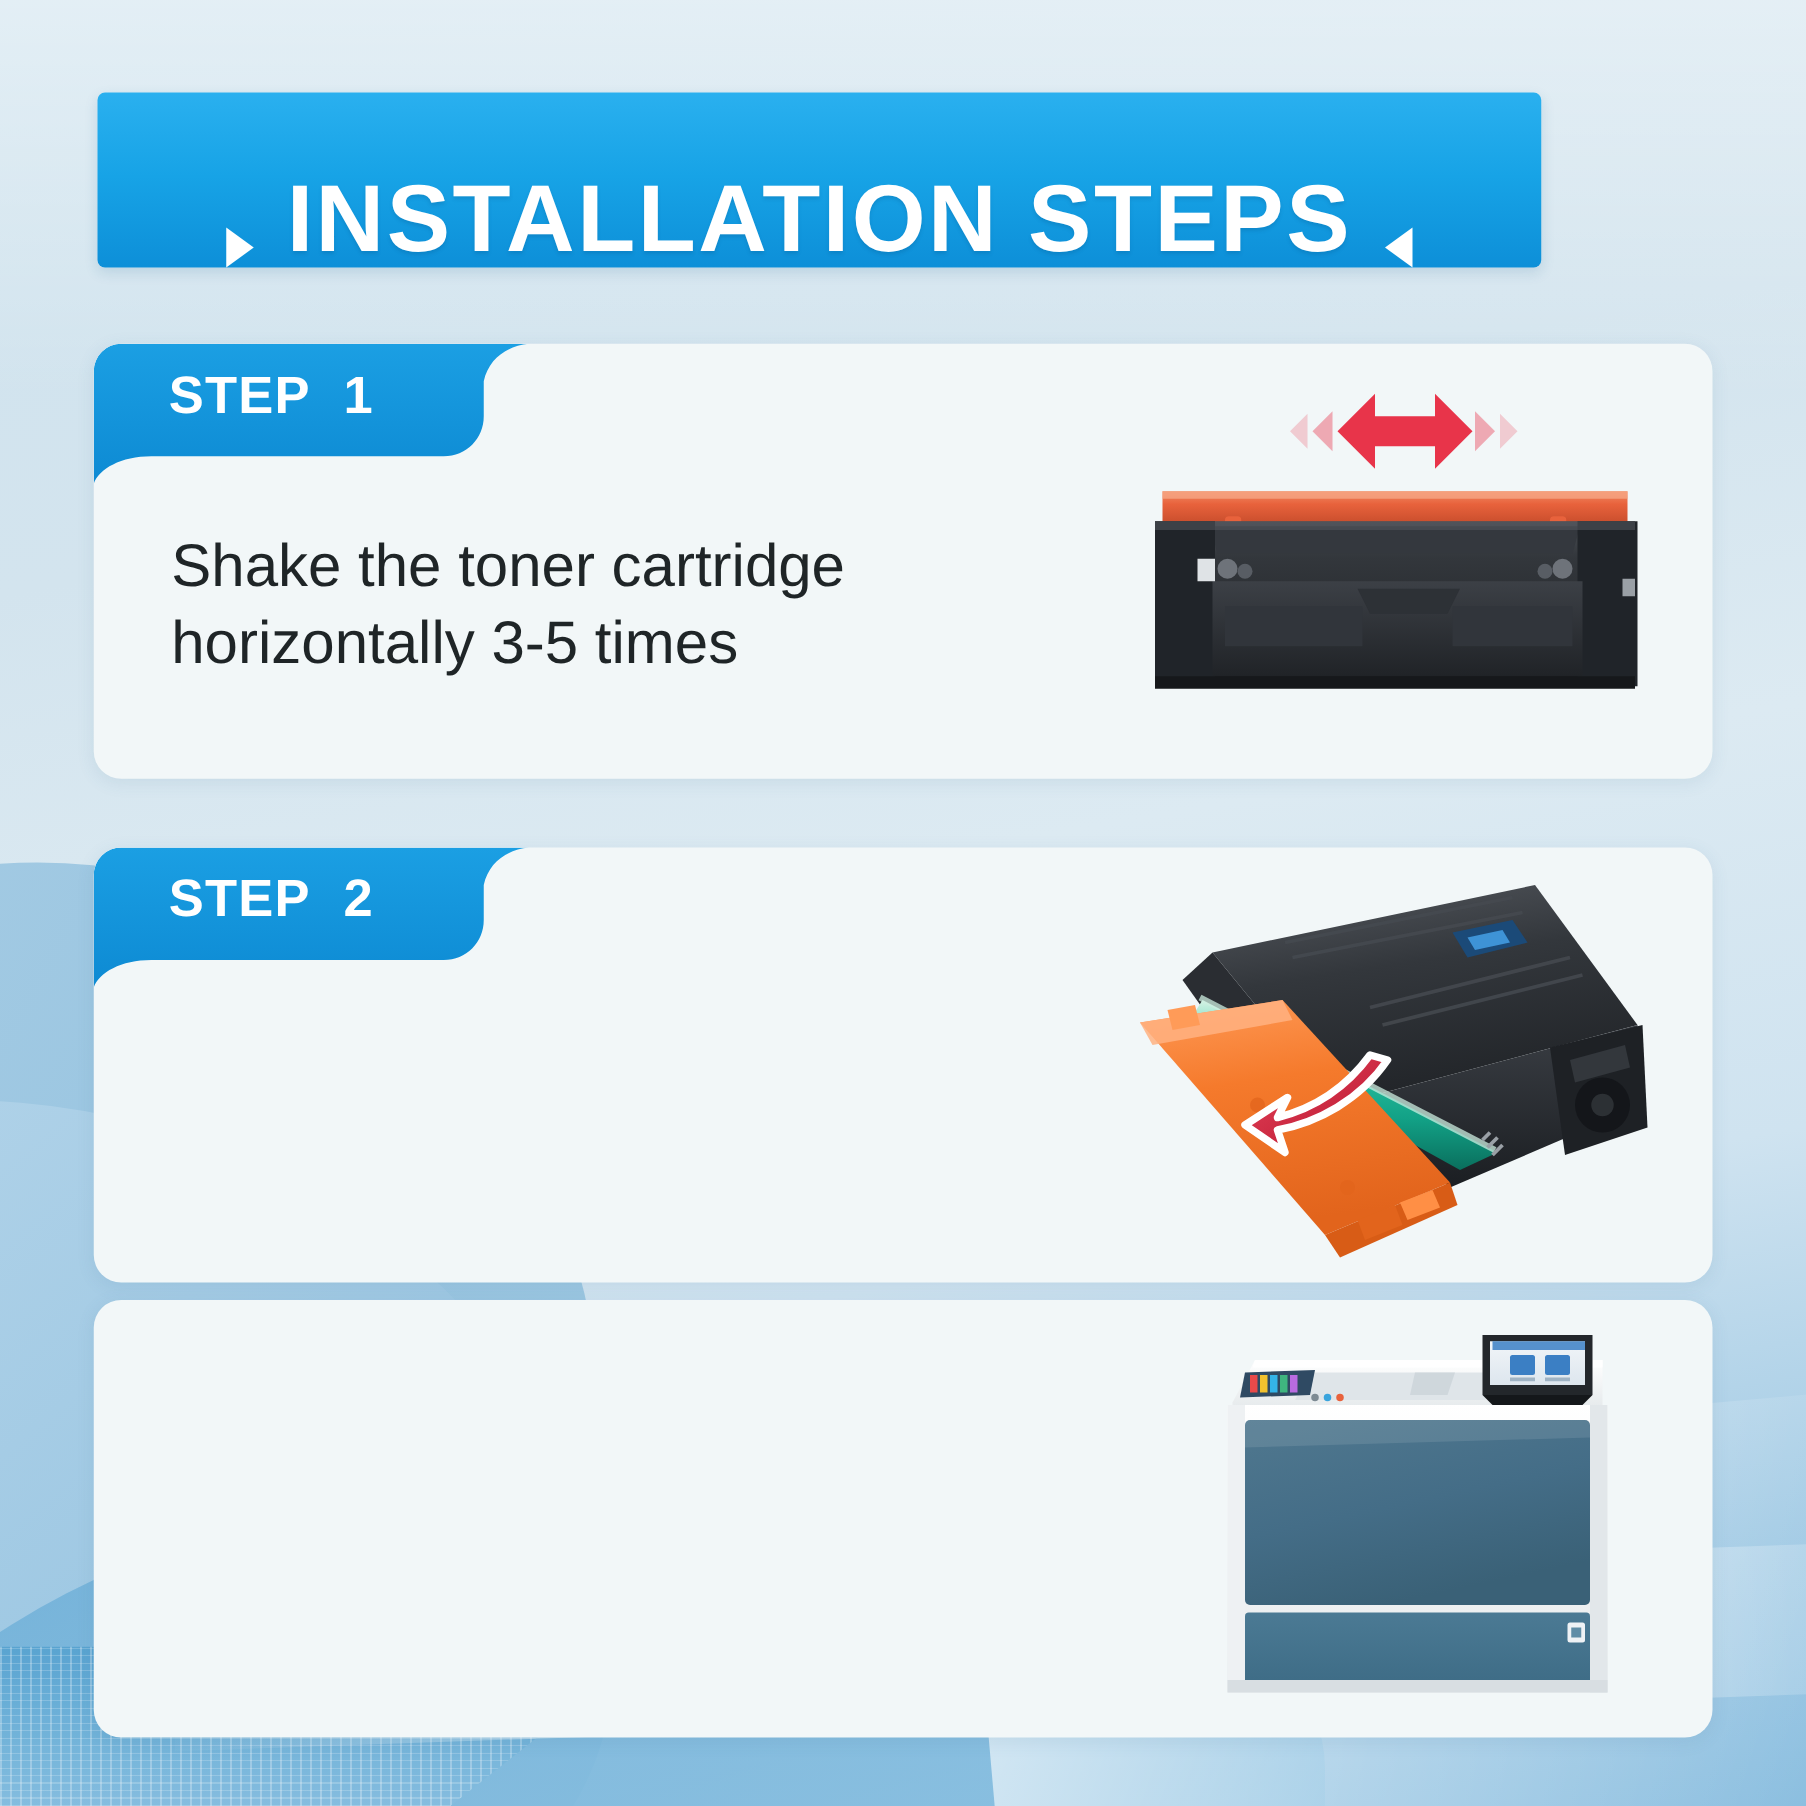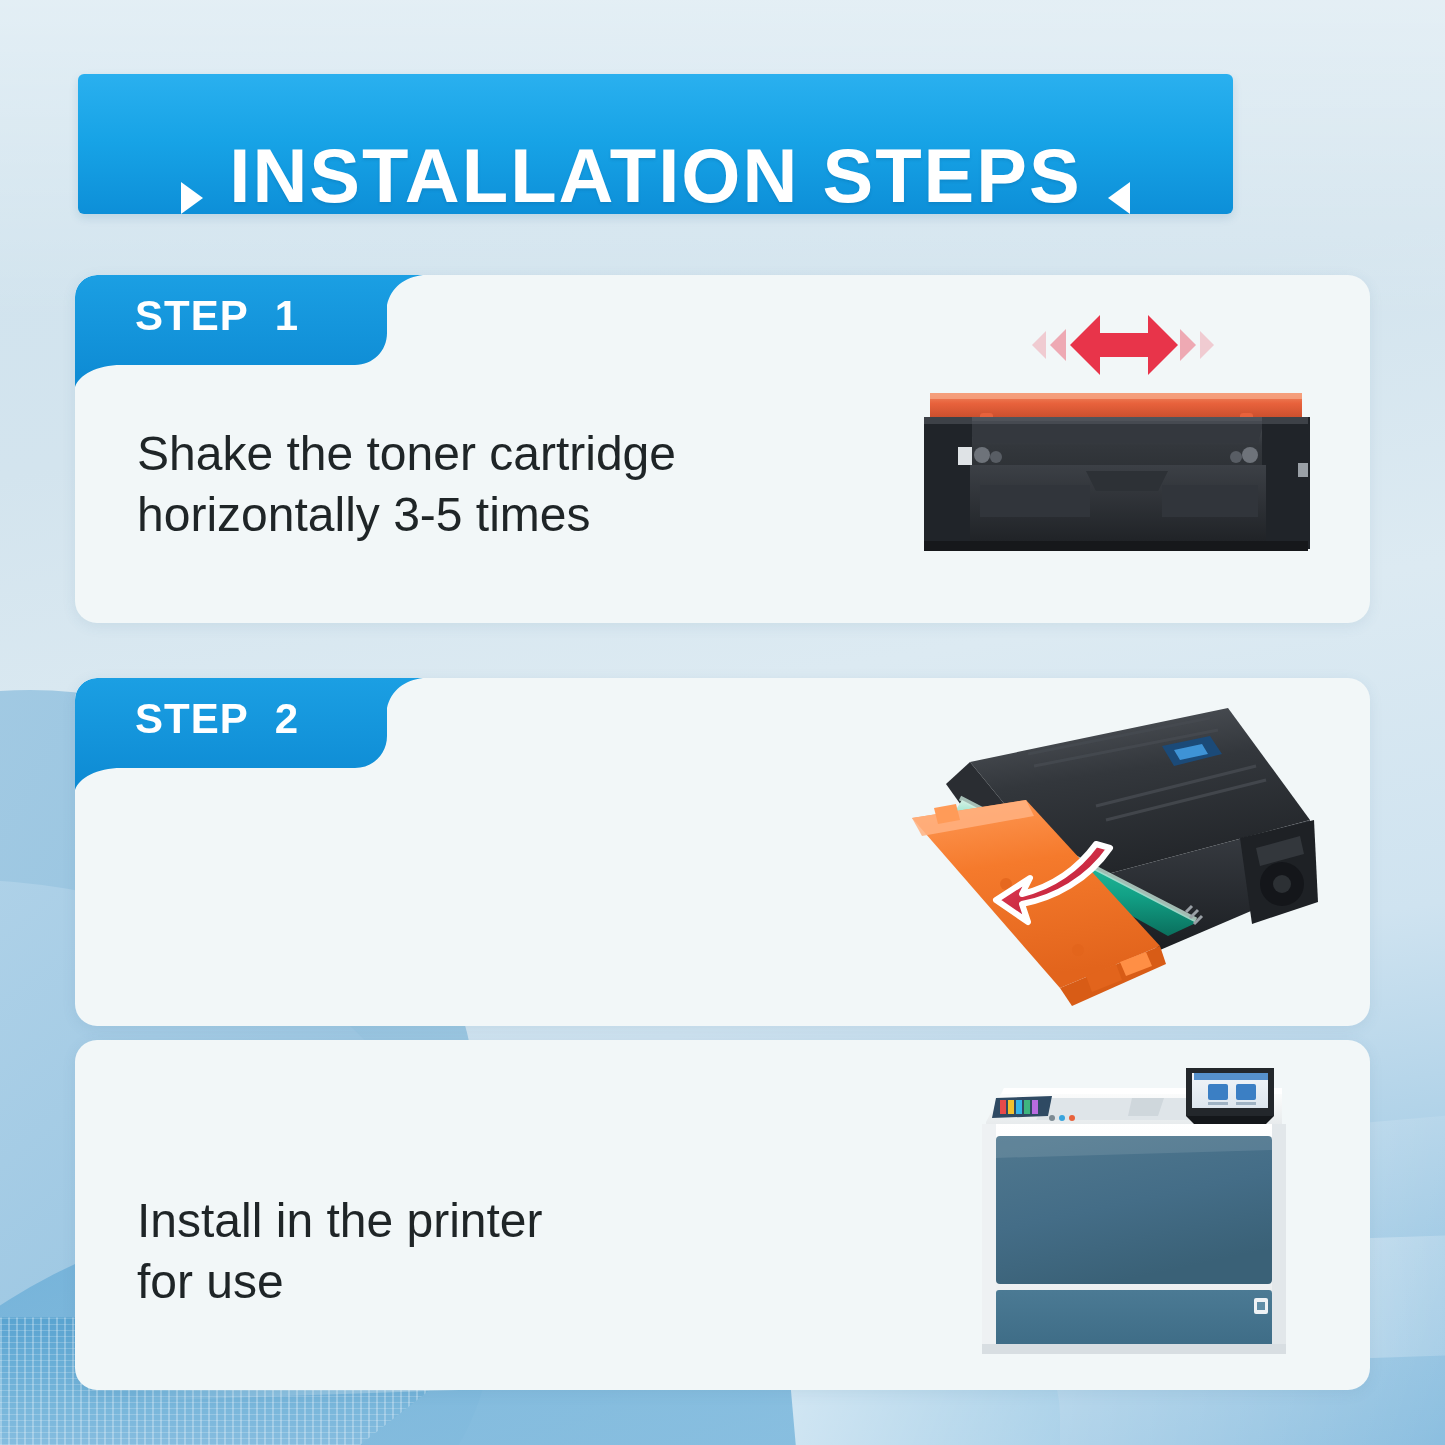--- a/index.html
+++ b/index.html
@@ -391,24 +391,20 @@
             <path d="M186,156 C164,186 136,200 112,206 L120,190 L86,212 L118,234 L112,216 C144,210 178,192 200,160 Z" fill="url(#c2arrow)" stroke="#ffffff" stroke-width="6" stroke-linejoin="round"></path>
           </g>
         </svg>
       </div>
     </div>
   </div>
 
   <div class="card" id="card-3">
 
 
-    <div class="card-body">
-      <div class="card-text">Install in the printer
-for use</div>
-    </div>
 
     <div class="card-figure">
       <div class="fig3-wrap">
         <svg viewBox="0 0 370 330" xmlns="http://www.w3.org/2000/svg" aria-hidden="true">
           <defs>
             <linearGradient id="p3shell" x1="0" y1="0" x2="0" y2="1">
               <stop offset="0%" stop-color="#ffffff"></stop>
               <stop offset="100%" stop-color="#e6eaec"></stop>
             </linearGradient>
             <linearGradient id="p3panel" x1="0" y1="0" x2="0.4" y2="1">

